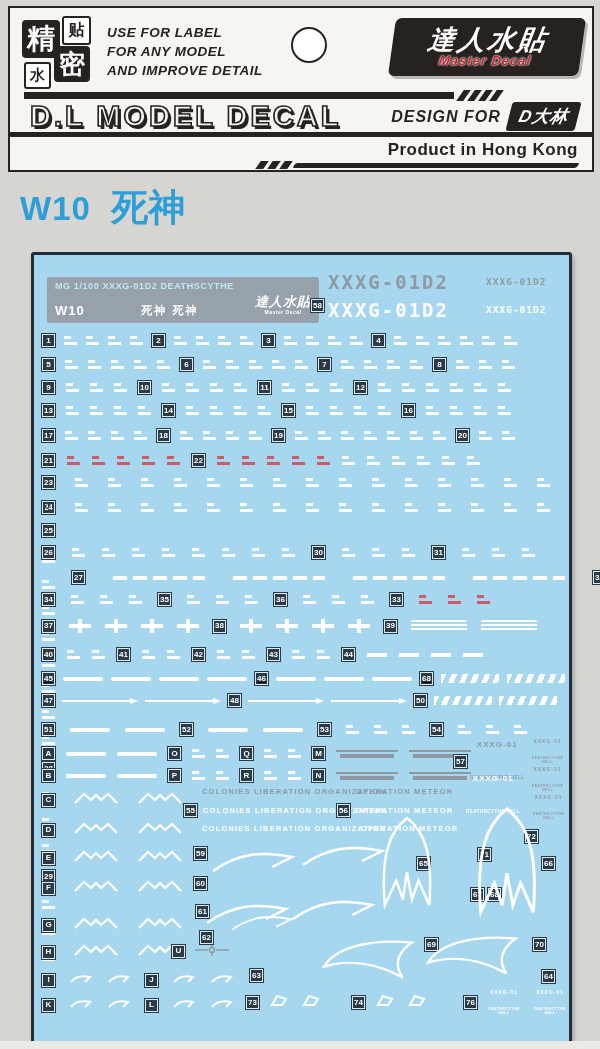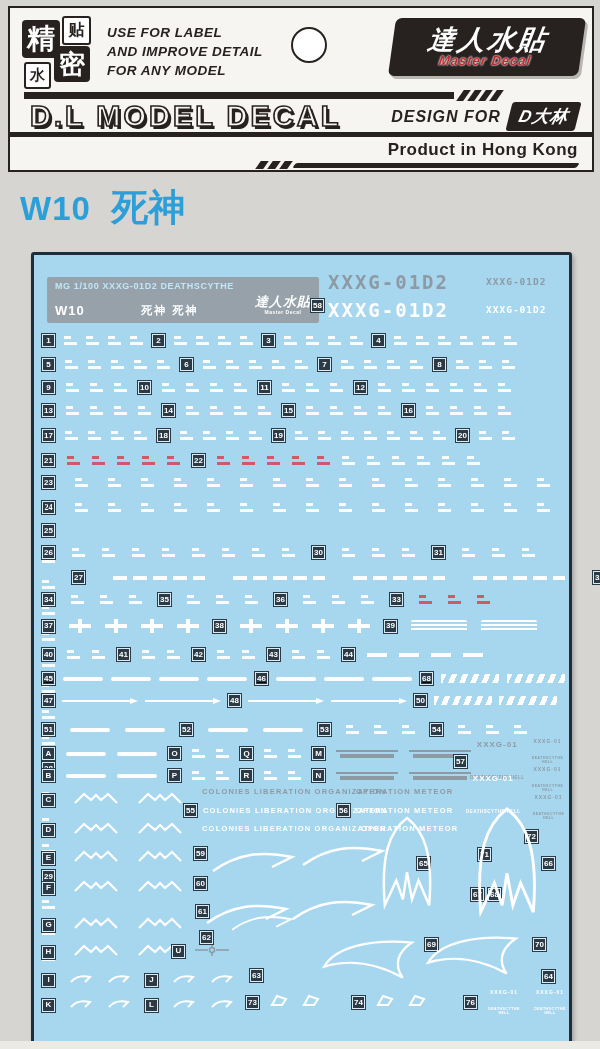--- a/index.html
+++ b/index.html
@@ -112,22 +112,22 @@
 
 <div class="card">
   <div class="stamp">
     <span class="st-jing">精</span>
     <span class="st-tie">贴</span>
     <span class="st-shui">水</span>
     <span class="st-mi">密</span>
   </div>
   <div class="tagline">
     <div>USE FOR LABEL</div>
+    <div>FOR ANY MODEL</div>
     <div>AND IMPROVE DETAIL</div>
-    <div>FOR ANY MODEL</div>
   </div>
   <div class="circle-mark"></div>
   <div class="brand">
     <span class="cn">達人水貼</span>
     <span class="en">Master Decal</span>
   </div>
   <div class="hbar"></div>
   <div class="hbar-slash">
       <i></i>
       <i></i>

